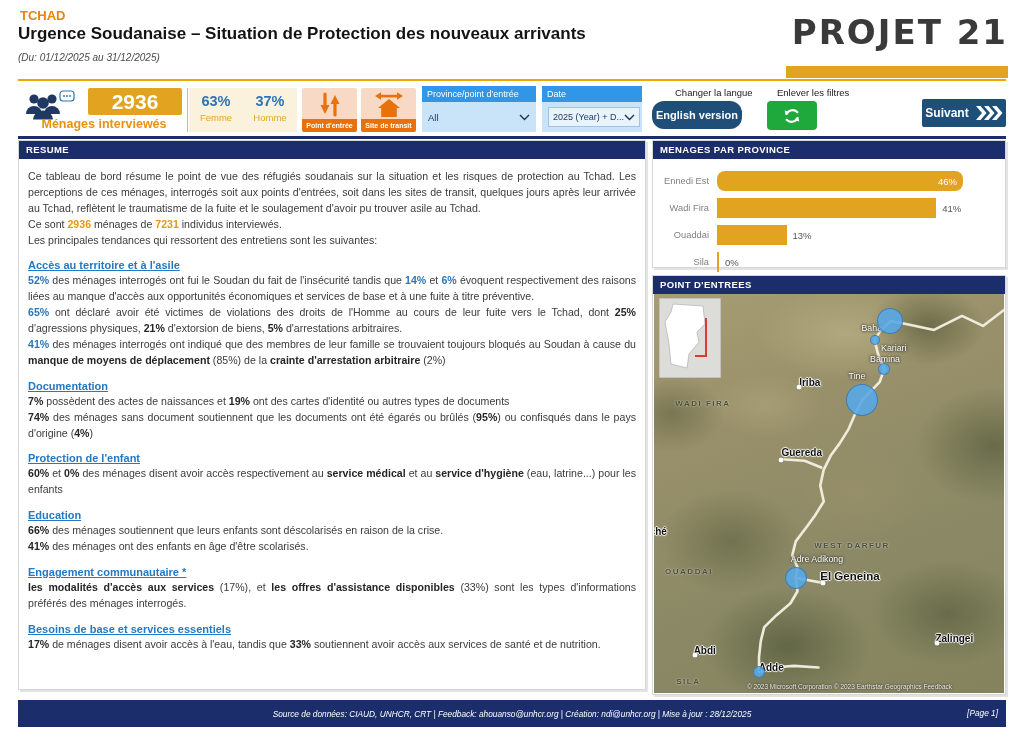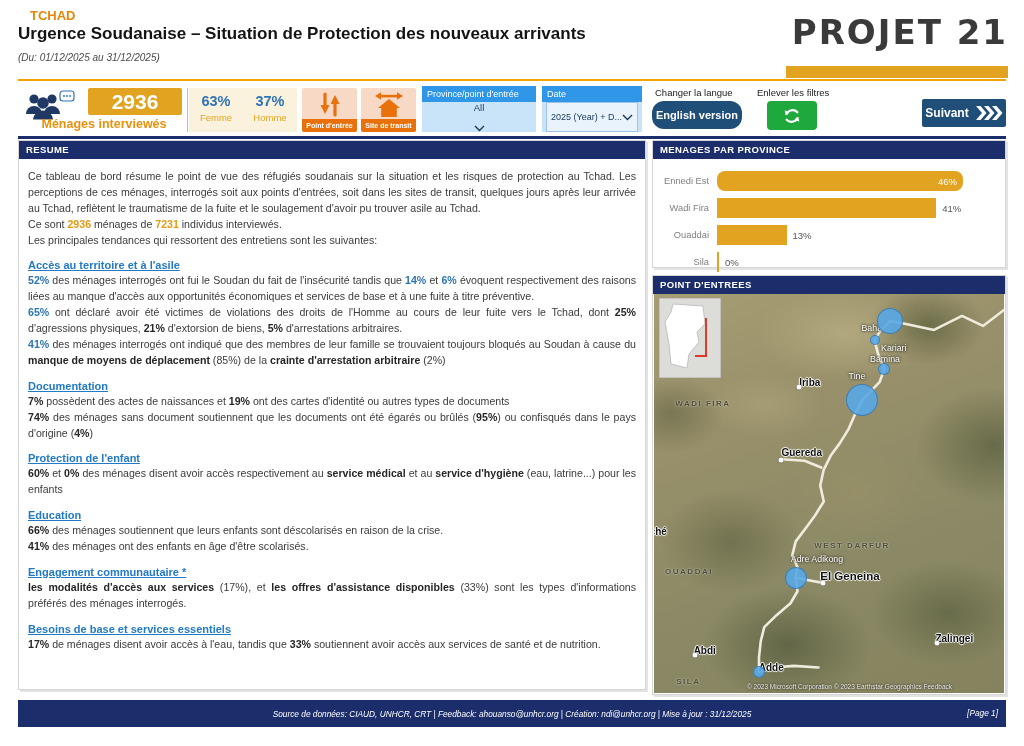--- a/index.html
+++ b/index.html
@@ -1,20 +1,20 @@
 <!DOCTYPE html>
 <html><head>
 <meta charset="utf-8">
 <style>
   * { margin:0; padding:0; box-sizing:border-box; }
   body { background:#fff; font-family:"Liberation Sans", sans-serif; }
   #page { position:relative; width:1024px; height:746px; background:#fff; overflow:hidden; }
 
   
-  .country   { position:absolute; left:30px; top:8px;  font-size:13px; font-weight:bold; color:#E8860B; }
+  .country   { position:absolute; left:20px; top:8px;  font-size:13px; font-weight:bold; color:#E8860B; }
   .title     { position:absolute; left:18px; top:24px; font-size:17px; font-weight:bold; color:#141414; }
   .daterange { position:absolute; left:18px; top:52px; font-size:10px; font-style:italic; color:#4a4a4a; }
   .orange-rule { position:absolute; left:18px; top:79px; width:988px; height:2px; background:#F0A400; }
   .logo      { position:absolute; right:16px; top:12px; font-family:"DejaVu Sans","Liberation Sans",sans-serif;
                font-size:34px; font-weight:bold; color:#3A3A3A; letter-spacing:2px; }
   .logo-bar  { position:absolute; left:786px; top:66px; width:222px; height:12px; background:#E2A321; }
 
   
   .hh-icon   { position:absolute; left:24px; top:90px; }
   .hh-num    { position:absolute; left:88px; top:88px; width:94px; height:27px; background:#E2A321; color:#fff;
@@ -34,27 +34,27 @@
   .toggle-cap { width:100%; height:13px; background:#E8710B; color:#fff; font-size:7px; font-weight:bold;
                text-align:center; line-height:13px; border-radius:0 0 2px 2px; white-space:nowrap; overflow:hidden; }
   #btn-entry  { left:302px; }
   #btn-transit{ left:361px; }
 
   .dd        { position:absolute; top:86px; height:46px;border-radius:12px; }
   #dd-province { left:422px; width:114px; }
   #dd-date   { left:542px; width:100px; }
   .dd-head   { height:16px; background:#2F96E8; color:#fff; font-size:9px; line-height:16px; padding:0 5px;
                white-space:nowrap; overflow:hidden; }
-  .dd-body   { height:30px; background:#C9E3F8; display:flex; align-items:center; padding:0 6px; cursor:pointer;flex-direction:column; }
+  .dd-body   { height:30px; background:#C9E3F8; display:flex; align-items:center; padding:0 6px; cursor:pointer; }
   .dd-value  { flex:1; font-size:9.5px; color:#17365D; white-space:nowrap; overflow:hidden; }
   .dd-field  { flex:1; display:flex; align-items:center; background:#E9F3FC; border:1px solid #9DC3E6;
                height:20px; padding:0 4px; }
   .dd-field .dd-value { font-size:9px; }
 
-  .small-label { position:absolute; top:87px; font-size:9.5px; color:#1a1a1a; }
+  .small-label { position:absolute; top:87px; font-size:9.5px; color:#1a1a1a;margin-left:20px; }
   #lang-label  { left:655px; }
   #clear-label { left:757px; }
   .lang-btn  { position:absolute; left:652px; top:101px; width:90px; height:28px; background:#1F4E79; color:#fff;
                font-size:11px; font-weight:bold; text-align:center; line-height:28px; border-radius:12px; cursor:pointer; }
   .clear-btn { position:absolute; left:767px; top:101px; width:50px; height:29px; background:#1FA83C;
                border-radius:4px; display:flex; align-items:center; justify-content:center; cursor:pointer; }
   .next-btn  { position:absolute; left:922px; top:99px; width:84px; height:28px; background:#1F4E79; color:#fff;
                font-size:12px; font-weight:bold; border-radius:2px; display:flex; align-items:center;
                justify-content:center; gap:7px; cursor:pointer; }
 
@@ -345,17 +345,17 @@
           <rect width="62" height="80" fill="#DCDCD8" stroke="#A9A9A9"></rect>
           <path d="M14,6 L44,8 L46,26 L38,34 L40,44 L30,56 L28,70 L12,66 L10,46 L6,24 L12,14 Z" fill="#fff" stroke="#B8B8B8" stroke-width="0.8"></path>
           <path d="M47,20 V58 H36" stroke="#E0392E" stroke-width="2" fill="none"></path>
         </svg>
       </div>
       <div class="map-attr">© 2023 Microsoft Corporation © 2023 Earthstar Geographics  Feedback</div>
     </div>
   </div>
 
   <div class="footer">
-    <span>Source de données: CIAUD, UNHCR, CRT   |   Feedback: ahouanso@unhcr.org   |   Création: ndi@unhcr.org   |   Mise à jour :   31/12/2025</span>
+    <span>Source de données: CIAUD, UNHCR, CRT   |   Feedback: ahouanso@unhcr.org   |   Création: ndi@unhcr.org   |   Mise à jour :   28/12/2025</span>
     <span class="footer-page">[Page 1]</span>
   </div>
 
 </div>
 
 </body></html>

